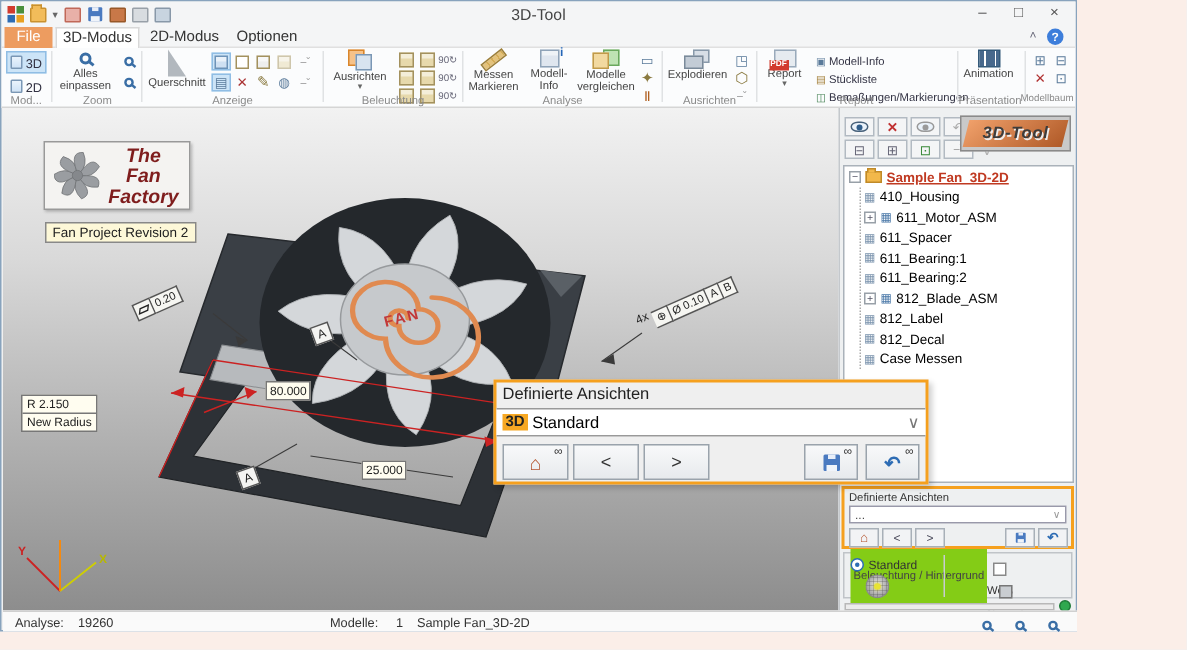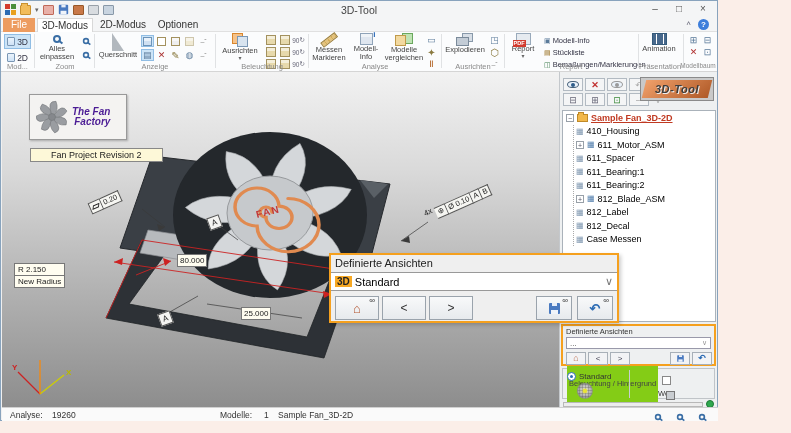--- a/index.html
+++ b/index.html
@@ -66,22 +66,22 @@
   
   .viewport { position:absolute; left:1px; top:71px; width:557px; height:335px; background:linear-gradient(180deg,#f2f2f2 0%,#d9d9d9 30%,#b2b2b2 65%,#8d8d8d 100%); overflow:hidden; }
   .dimlabel { position:absolute; background:#fffdf0; border:1px solid #777; font-size:8px; color:#222; padding:0 2px; line-height:11px; white-space:nowrap; }
   .balloon { position:absolute; width:13px; height:13px; background:#f4f4f2; border:1px solid #555; font-size:8px; color:#222; text-align:center; line-height:12px; transform:rotate(-20deg); }
   .fcf { position:absolute; display:flex; align-items:center; transform:rotate(-24deg); transform-origin:left center; }
   .fcf .cell { background:#f6f6f2; border:1px solid #555; border-left:none; font-size:7.5px; line-height:10px; padding:0 2px; color:#222; white-space:nowrap; }
   .fcf .cell:first-of-type { border-left:1px solid #555; }
   .qty { font-size:8px; color:#222; margin-right:3px; transform:translateY(-5px); }
   .parasym { display:inline-block; width:7px; height:4px; border:1px solid #222; transform:skewX(-30deg); }
   .logo { position:absolute; background:#f4f3f1; border:1px solid #999; box-shadow:1px 1px 2px rgba(0,0,0,.25); display:flex; align-items:center; padding:3px 6px; gap:4px; }
-  .logotxt { font-size:10px; font-weight:bold; font-style:italic; color:#4c1d95; line-height:1.05; text-align:right; }
-  .projlabel { position:absolute; background:#fdf8d8; border:1px solid #888; font-size:9px; color:#222; padding:1px 20px; }
+  .logotxt { font-size:13px; font-weight:bold; font-style:italic; color:#7f1d1d; line-height:1.05; text-align:center; }
+  .projlabel { position:absolute; background:#fdf8d8; border:1px solid #888; font-size:9px; color:#222; padding:1px 4px; }
   
   .rpanel { position:absolute; left:558px; top:71px; width:158px; height:335px; background:#eef0f1; border-left:1px solid #c4c8cc; }
   .ptb { position:absolute; width:20px; height:13px; border:1px solid #b2bac2; background:#f4f5f6; display:flex; align-items:center; justify-content:center; font-size:9px; color:#667; }
   .logo3dt { position:absolute; left:80px; top:5px; width:74px; height:24px; background:#c9c9c9; border:1px solid #8a8a8a; display:flex; align-items:center; justify-content:center; }
   .logo3dt .bevel { width:66px; height:18px; background:linear-gradient(135deg,#f0a06a,#b05a28); transform:skewX(-14deg); display:flex; align-items:center; justify-content:center; }
   .logo3dt .txt { font-size:11px; font-weight:bold; font-style:italic; color:#3c3c3c; text-shadow:1px 1px 0 #eee; transform:skewX(14deg); letter-spacing:.5px; }
   .treebox { position:absolute; left:2px; top:38px; width:154px; height:212px; background:#fff; border:1px solid #aab2ba; overflow:hidden; font-size:9px; }
   .trow { display:flex; align-items:center; height:13.5px; gap:3px; white-space:nowrap; }
   .expbox { width:8px; height:8px; border:1px solid #98a0a8; background:#fff; font-size:7px; line-height:7px; text-align:center; color:#556; flex:0 0 auto; }
   .rootlbl { color:#c03a22; font-weight:bold; text-decoration:underline; }

